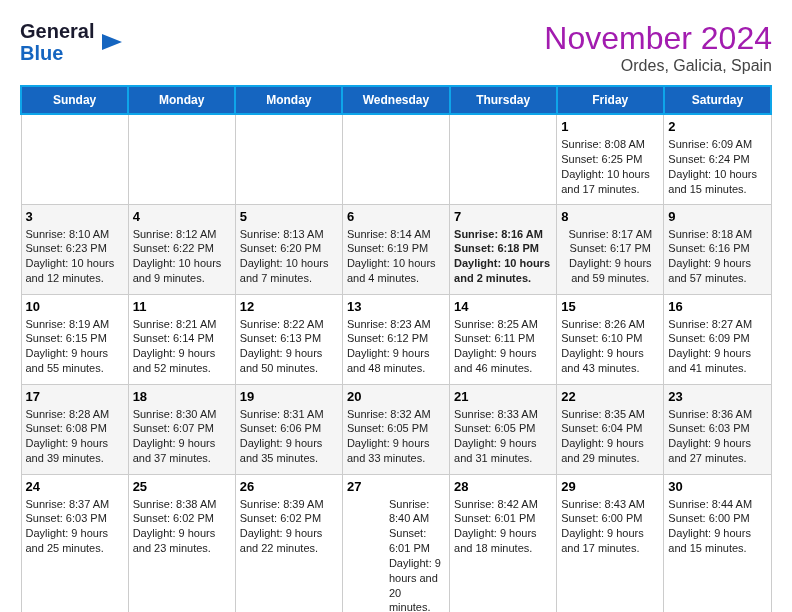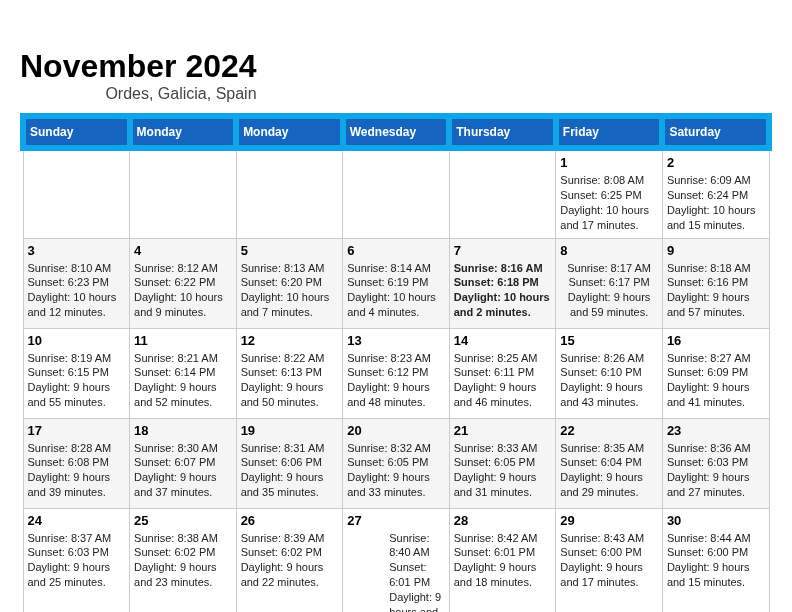--- a/index.html
+++ b/index.html
@@ -23,41 +23,40 @@
     }
     .logo-row {
       display: flex;
       align-items: center;
     }
     .title-block {
       text-align: right;
     }
     .month-title {
       font-size: 32px;
-      font-weight: bold;
-      color: #000000;
-      margin-top: 28px;
+      font-weight: normal;
+      color: #a21caf;
     }
     .location {
       font-size: 16px;
       color: #444;
     }
     table {
       width: 100%;
       border-collapse: collapse;
       font-size: 11px;
     }
     thead th {
       background: #1565c0;
       color: #fff;
       padding: 6px 4px;
-      text-align: left;
+      text-align: center;
       font-size: 12px;
       font-weight: bold;
-      border: 6px solid #0ea5e9;
+      border: 2px solid #0ea5e9;
     }
     td {
       border: 1px solid #ccc;
       vertical-align: top;
       padding: 4px;
       width: 14.28%;
       min-height: 80px;
       height: 90px;
     }
     .day-num {
@@ -73,20 +72,33 @@
     }
     .empty { background: #f9f9f9; }
     tr:nth-child(even) td { background: #f5f5f5; }
     tr:nth-child(odd) td { background: #fff; }
     thead tr th { background: #1565c0; }
   </style>
 </head>
 <body>
 
 <div class="header">
+  <div class="logo">
+    <div class="logo-row">
+      <div style="display:flex;flex-direction:column;margin-right:4px;">
+        <span style="font-size:20px;font-weight:bold;color:#1a1a2e;line-height:1.1;">General</span>
+        <span style="font-size:20px;font-weight:bold;color:#1565c0;line-height:1.1;">Blue</span>
+      </div>
+      <div style="display:flex;align-items:center;">
+        <svg width="28" height="28" viewBox="0 0 28 28">
+          <polygon points="4,6 24,14 4,22" fill="#1565c0"></polygon>
+        </svg>
+      </div>
+    </div>
+  </div>
   <div class="title-block">
     <div class="month-title">November 2024</div>
     <div class="location">Ordes, Galicia, Spain</div>
   </div>
 </div>
 
 <table>
   <thead>
     <tr>
       <th>Sunday</th>

